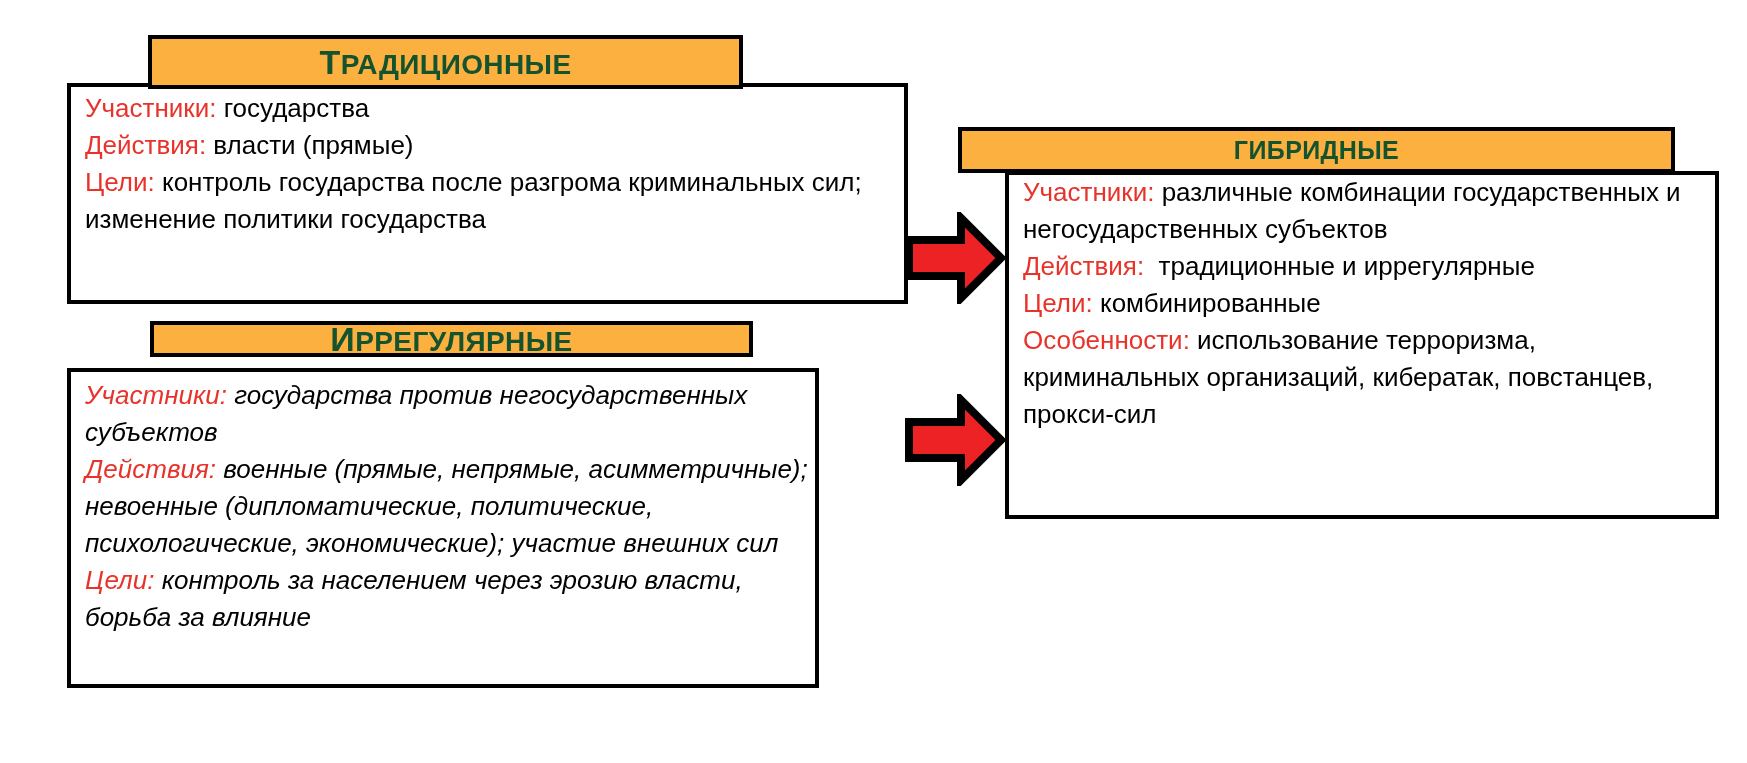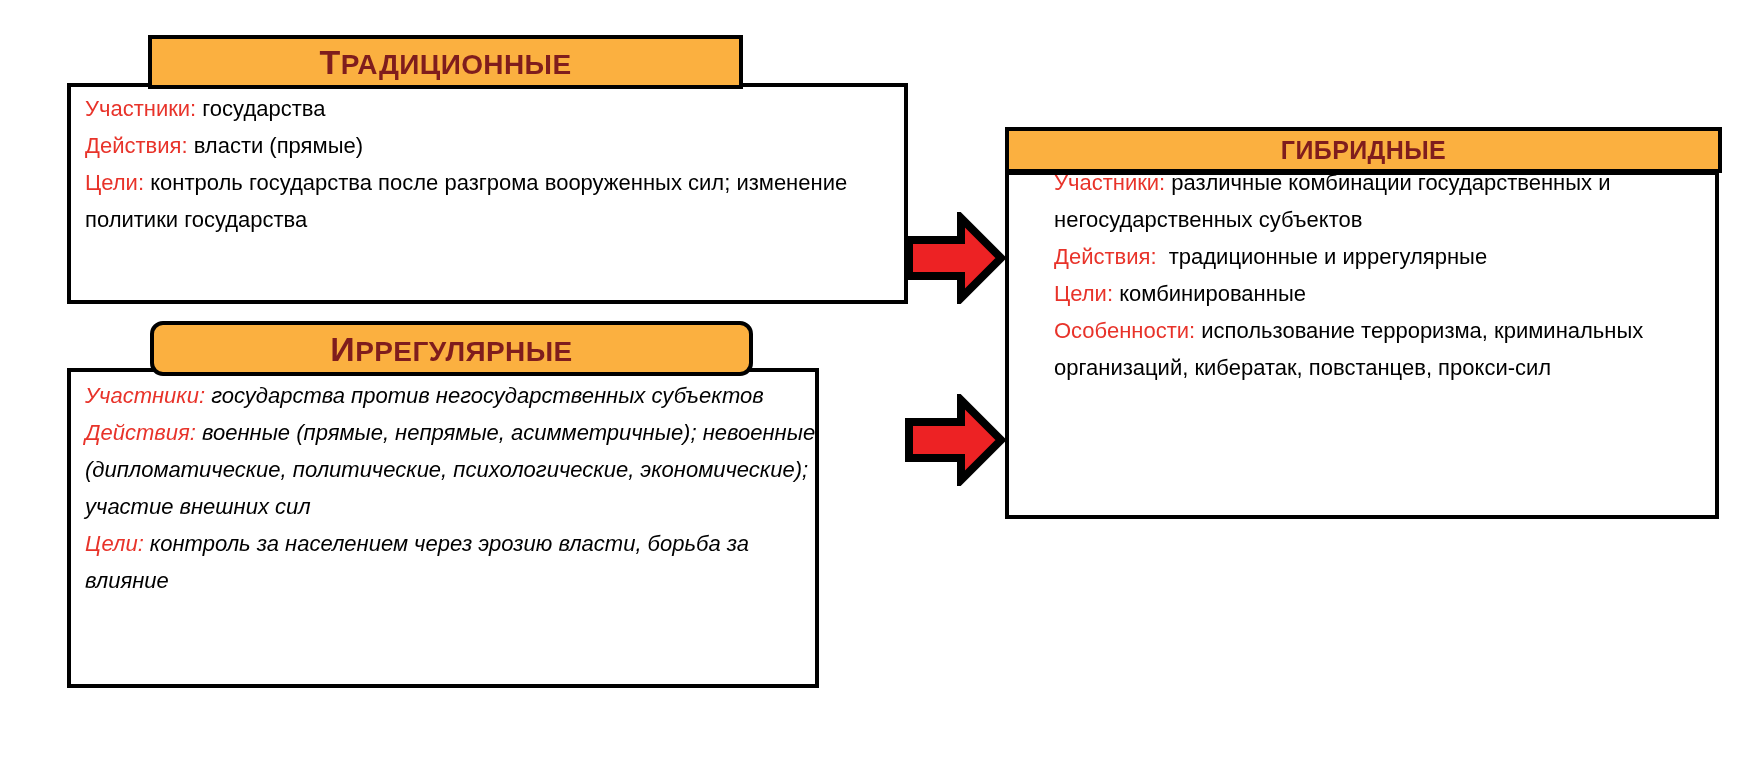--- a/index.html
+++ b/index.html
@@ -22,70 +22,70 @@
   .card-header{
     position:absolute;
     background:#fbb040;
     border:4px solid #000000;
     box-sizing:border-box;
     display:flex;align-items:center;justify-content:center;
     z-index:3;
   }
   .card-header .hdr-text{
     font-weight:bold;
-    color:#7f1d1d;
+    color:#14532d;
     letter-spacing:.4px;
     white-space:nowrap;
     line-height:1;
   }
 
   
   .smallcaps .cap1{font-size:34px;}
   .smallcaps .rest{font-size:28px;}
   .plaincaps .cap1,.plaincaps .rest{font-size:25px;}
 
   
   .card-text{
     position:absolute;
     color:#000000;
-    font-size:22px;
+    font-size:26px;
     line-height:37px;
     z-index:2;
     white-space:pre-wrap;
   }
   .lbl{color:#e8332a;}
 
   
   #box-trad-body{left:67px;top:83px;width:841px;height:221px;}
   #box-trad-header{left:148px;top:35px;width:595px;height:54px;}
   #box-trad-text{left:85px;top:90px;width:800px;}
 
   #box-irr-body{left:67px;top:368px;width:752px;height:320px;}
-  #box-irr-header{left:150px;top:321px;width:603px;height:55px;border-radius:13px;}
+  #box-irr-header{left:150px;top:321px;width:603px;height:36px;}
   #box-irr-text{left:85px;top:377px;width:745px;font-style:italic;}
 
   #box-hyb-body{left:1005px;top:171px;width:714px;height:348px;}
-  #box-hyb-header{left:1005px;top:127px;width:717px;height:46px;}
-  #box-hyb-text{left:1023px;top:164px;width:690px;margin-left:31px;}
+  #box-hyb-header{left:958px;top:127px;width:717px;height:46px;}
+  #box-hyb-text{left:1023px;top:174px;width:690px;}
 
   
   .arrow{position:absolute;z-index:4;}
   #arrow-top{left:903px;top:212px;width:104px;height:92px;}
   #arrow-bottom{left:903px;top:394px;width:104px;height:92px;}
 </style>
 </head>
 <body>
 
 <div class="canvas">
 
   <div class="card-body" id="box-trad-body"></div>
   <div class="card-header smallcaps" id="box-trad-header">
     <span class="hdr-text"><span class="cap1">Т</span><span class="rest">РАДИЦИОННЫЕ</span></span>
   </div>
-  <div class="card-text" id="box-trad-text"><div><span class="lbl">Участники:</span><span> государства</span></div><div><span class="lbl">Действия:</span><span> власти (прямые)</span></div><div><span class="lbl">Цели:</span><span> контроль государства после разгрома вооруженных сил; изменение политики государства</span></div></div>
+  <div class="card-text" id="box-trad-text"><div><span class="lbl">Участники:</span><span> государства</span></div><div><span class="lbl">Действия:</span><span> власти (прямые)</span></div><div><span class="lbl">Цели:</span><span> контроль государства после разгрома криминальных сил; изменение политики государства</span></div></div>
 
   <div class="card-body" id="box-irr-body"></div>
   <div class="card-header smallcaps" id="box-irr-header">
     <span class="hdr-text"><span class="cap1">И</span><span class="rest">РРЕГУЛЯРНЫЕ</span></span>
   </div>
   <div class="card-text" id="box-irr-text"><div><span class="lbl">Участники:</span><span> государства против негосударственных субъектов</span></div><div><span class="lbl">Действия:</span><span> военные (прямые, непрямые, асимметричные); невоенные (дипломатические, политические, психологические, экономические); участие внешних сил</span></div><div><span class="lbl">Цели:</span><span> контроль за населением через эрозию власти, борьба за влияние</span></div></div>
 
   <div class="card-body" id="box-hyb-body"></div>
   <div class="card-header plaincaps" id="box-hyb-header">
     <span class="hdr-text"><span class="cap1">Г</span><span class="rest">ИБРИДНЫЕ</span></span>

